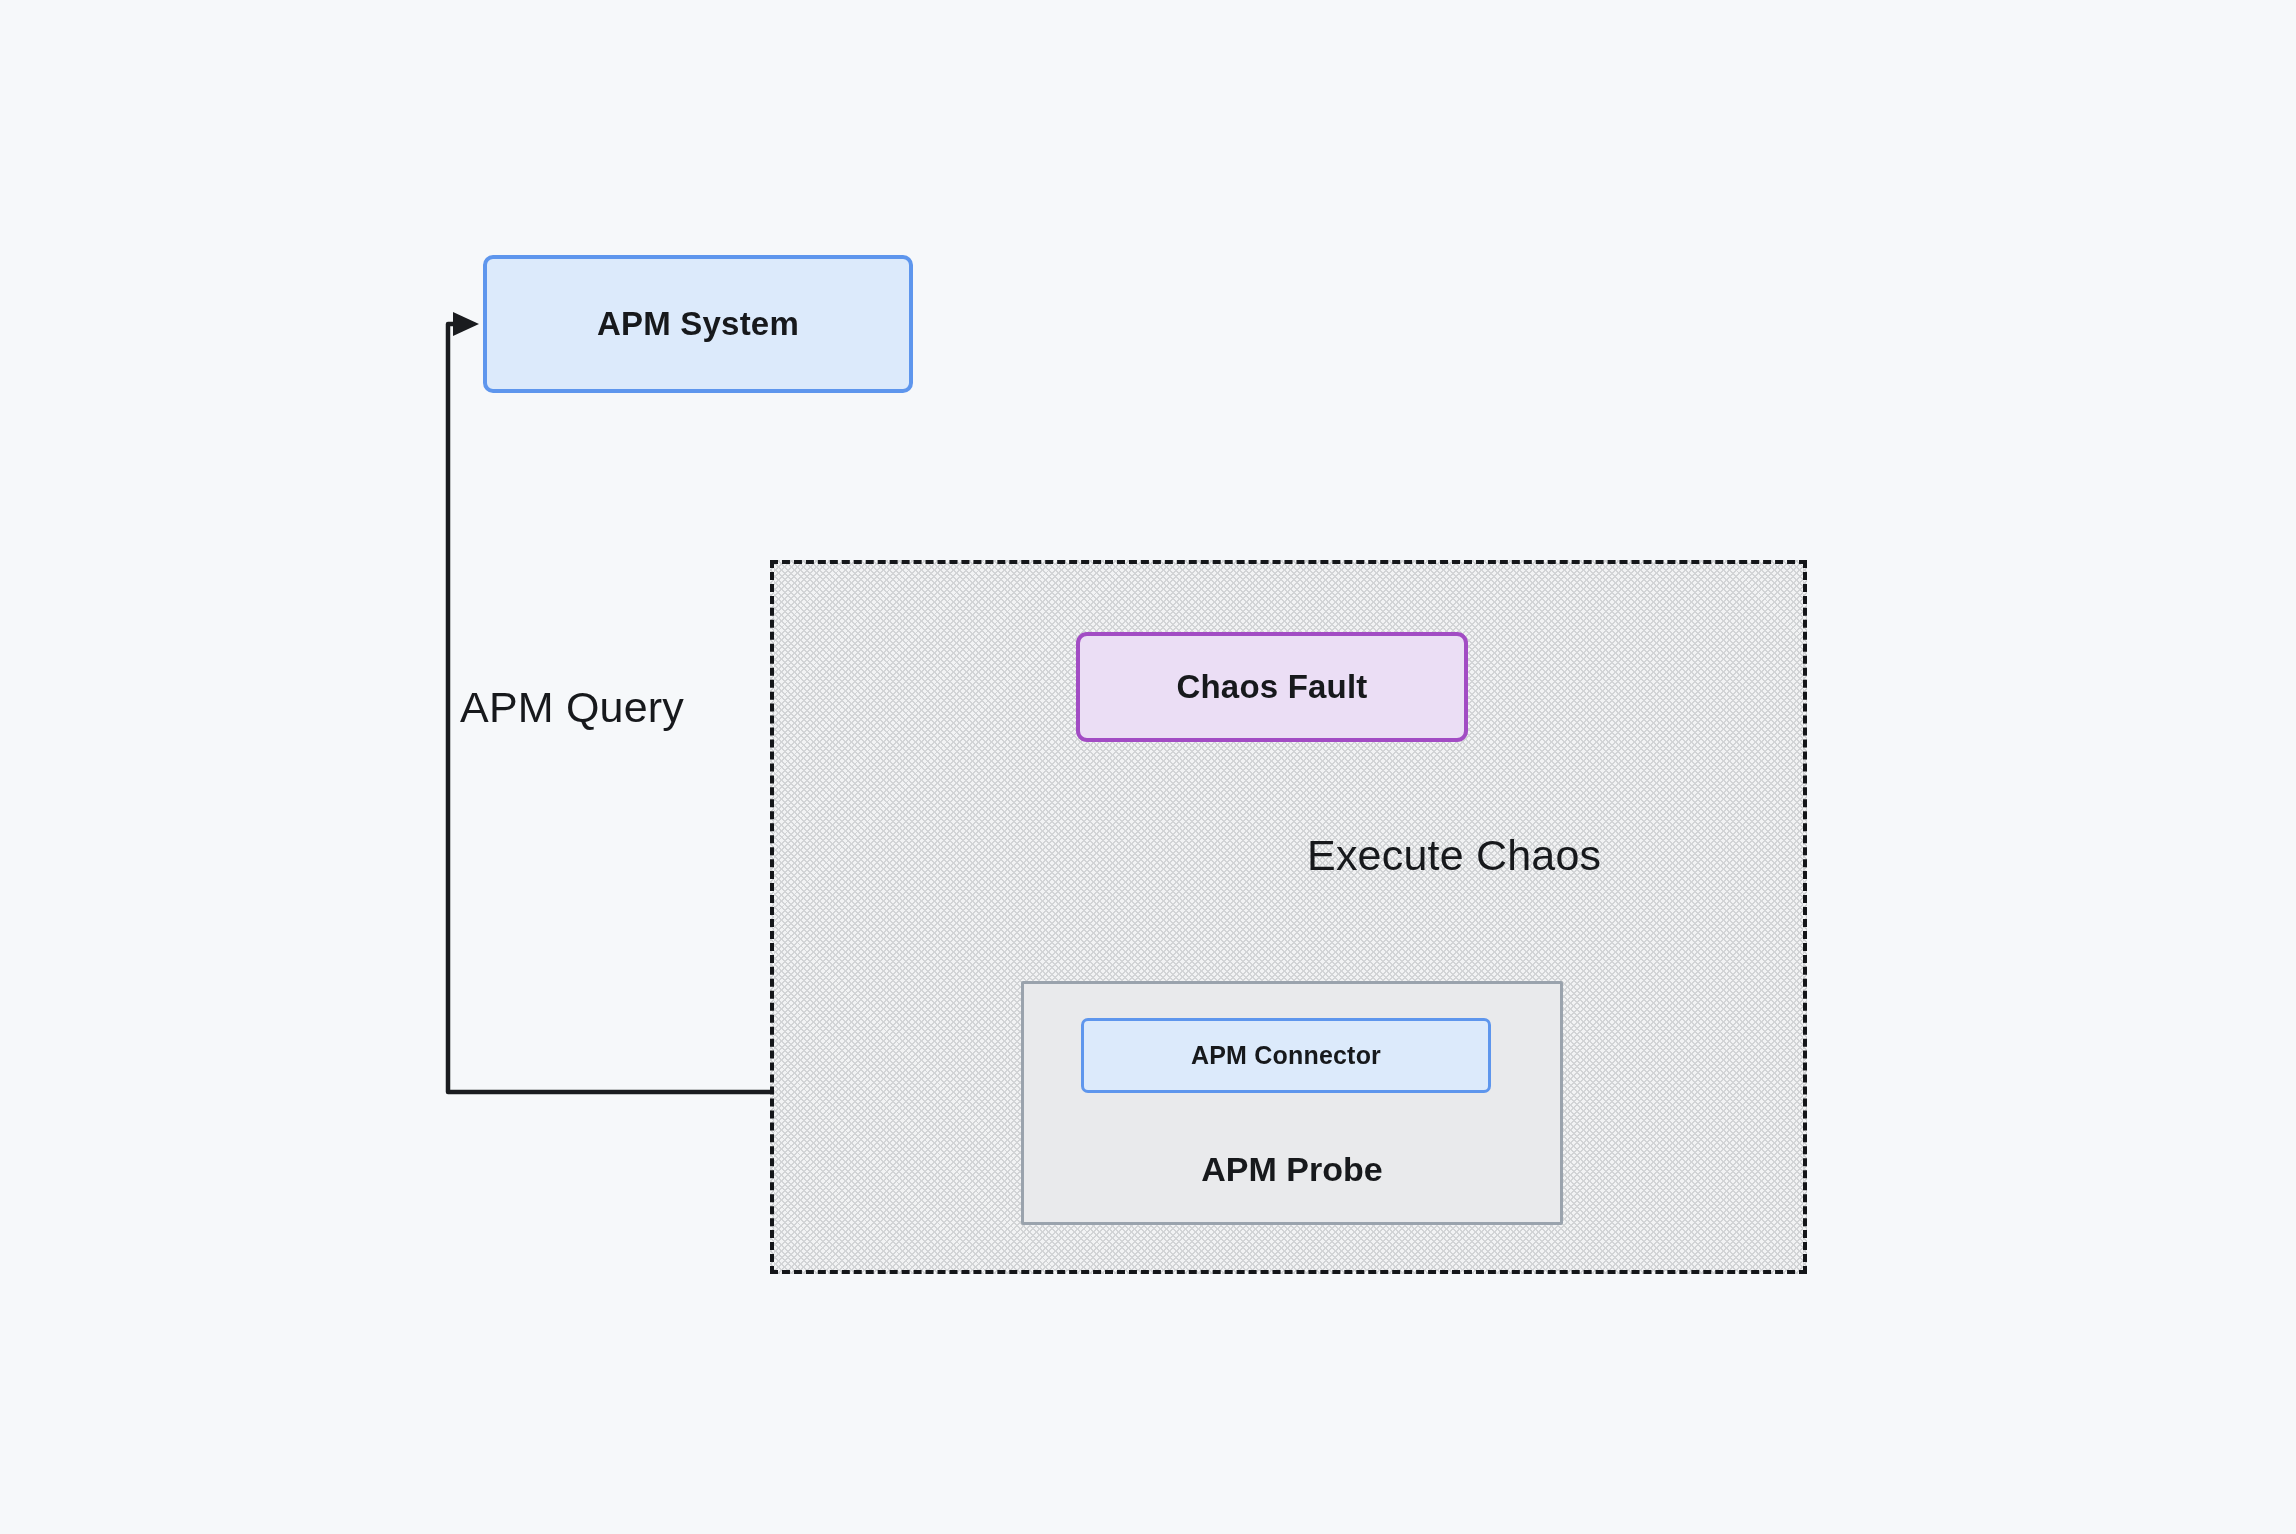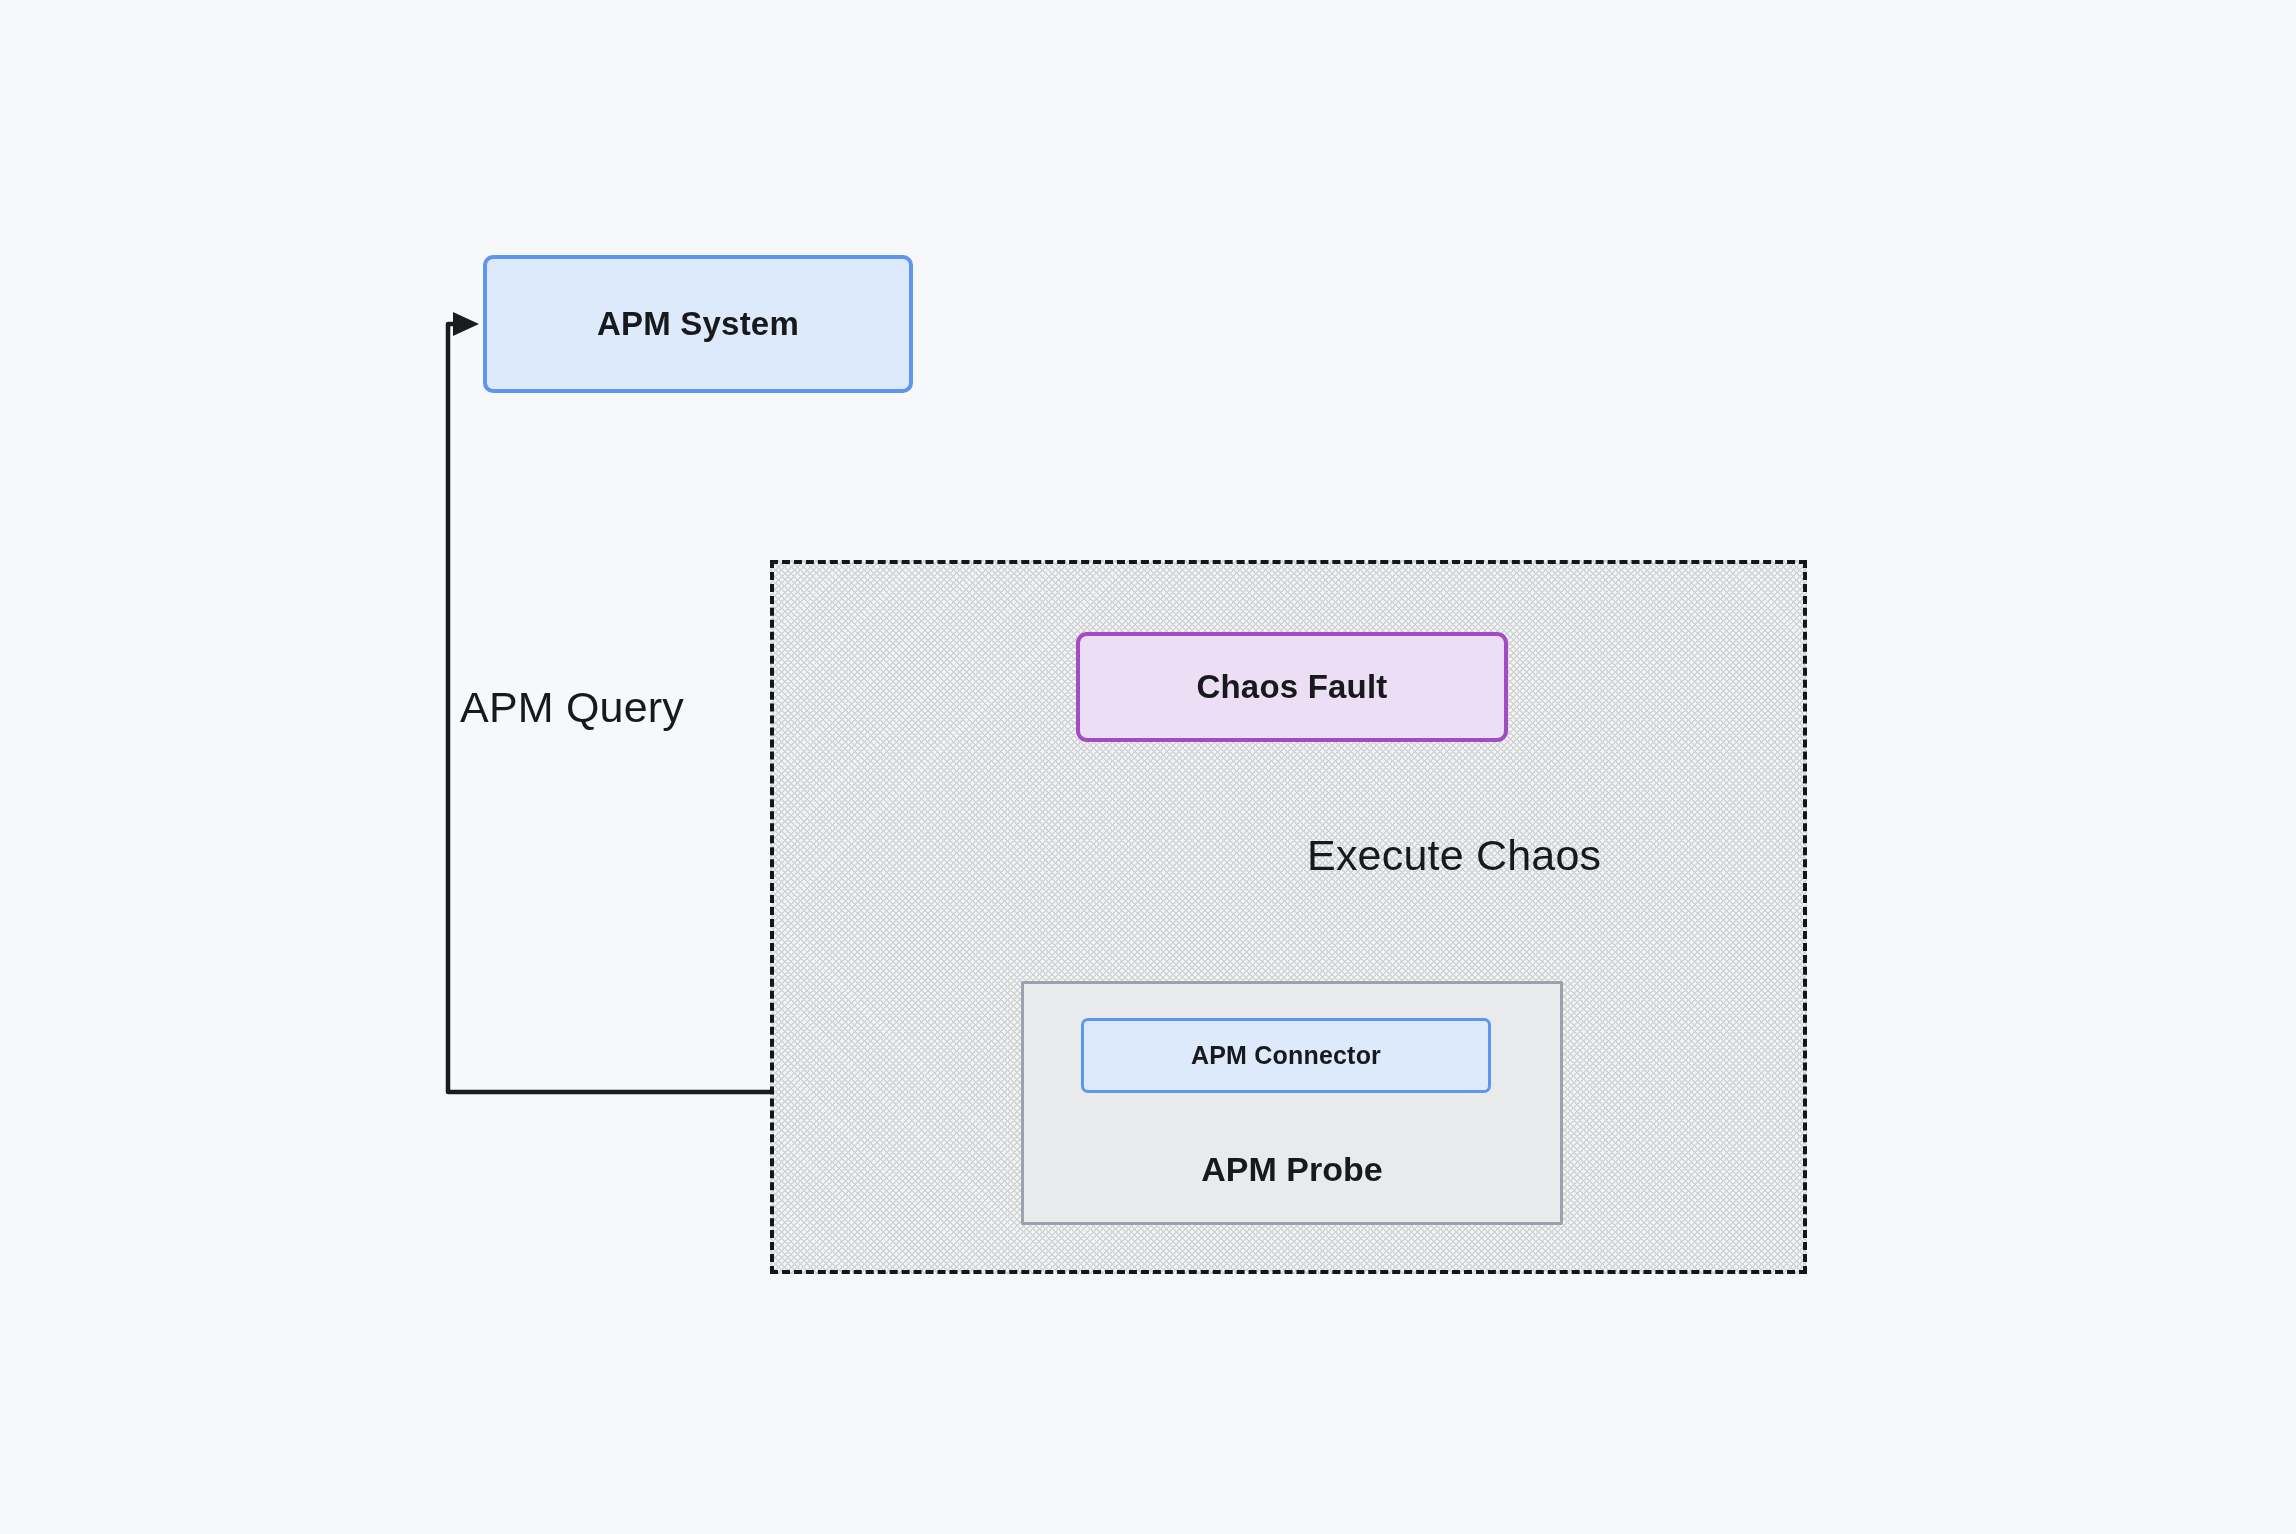--- a/index.html
+++ b/index.html
@@ -78,21 +78,21 @@
   }
   .apm-system {
     left: 483px; top: 255px;
     width: 430px; height: 138px;
     background: var(--blue-node-fill);
     border: 4px solid var(--blue-node-border);
     border-radius: 10px;
   }
   .chaos-fault {
     left: 1076px; top: 632px;
-    width: 432px; height: 110px;
+    width: 392px; height: 110px;
     background: var(--purple-node-fill);
     border: 4px solid var(--purple-node-border);
     border-radius: 11px;
   }
   .apm-probe {
     left: 1021px; top: 981px;
     width: 542px; height: 244px;
     background: var(--gray-node-fill);
     border: 3px solid var(--gray-node-border);
     border-radius: 2px;

